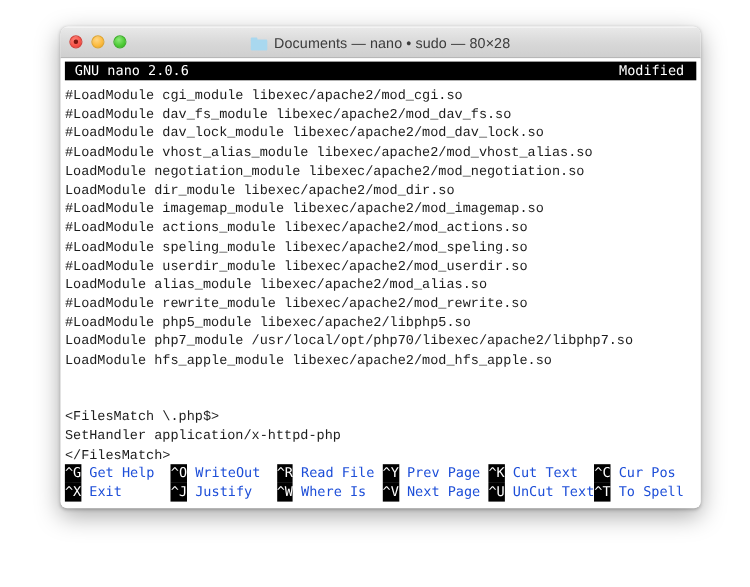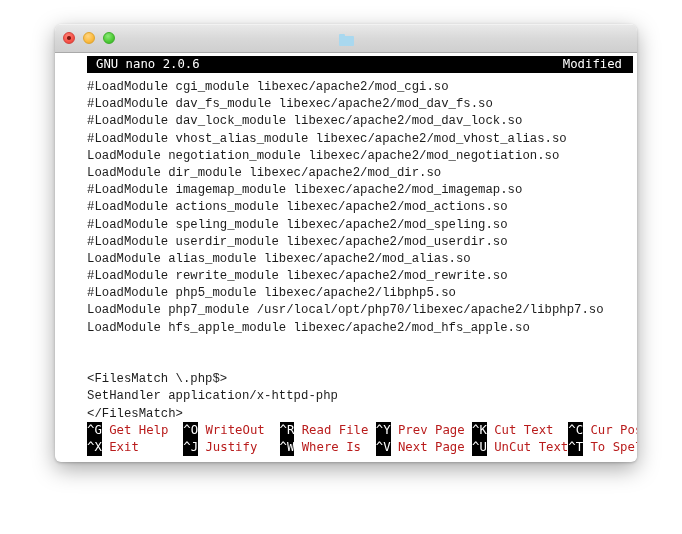--- a/index.html
+++ b/index.html
@@ -122,21 +122,20 @@
   .terminal {
     position: relative;
     height: 408px;
     background: #ffffff;
     font-family: "DejaVu Sans Mono", "Liberation Mono", monospace;
     font-size: 12.3px;
     line-height: 17.2px;
     color: #1c1c1c;
     box-sizing: border-box;
     padding: 0;
-    margin-left: 28px;
   }
 
   .nano-bar {
     position: absolute;
     left: 4px;
     right: 4px;
     top: 3px;
     height: 17px;
     background: #000000;
     color: #ffffff;
@@ -200,40 +199,41 @@
     align-items: center;
     white-space: pre;
   }
   .sc-key {
     background: #000000;
     color: #ffffff;
     padding: 0 0px;
     display: inline-block;
   }
   .sc-label {
-    color: #b91c1c;
+    color: #1d4ed8;
     white-space: pre;
   }
 </style>
 </head>
 <body>
 
 <div class="window">
 
   <div class="titlebar">
     <div class="traffic">
       <div class="light close"></div>
       <div class="light min"></div>
       <div class="light max"></div>
     </div>
     <div class="title-center">
       <div class="folder-icon">
         <div class="tab"></div>
         <div class="body"></div>
       </div>
+      <div class="title-text">Documents — nano • sudo — 80×28</div>
     </div>
   </div>
 
   <div class="terminal">
 
     <div class="nano-bar">
       <span class="seg-version">GNU nano 2.0.6</span>
       <span class="seg-mod">Modified</span>
     </div>
 

